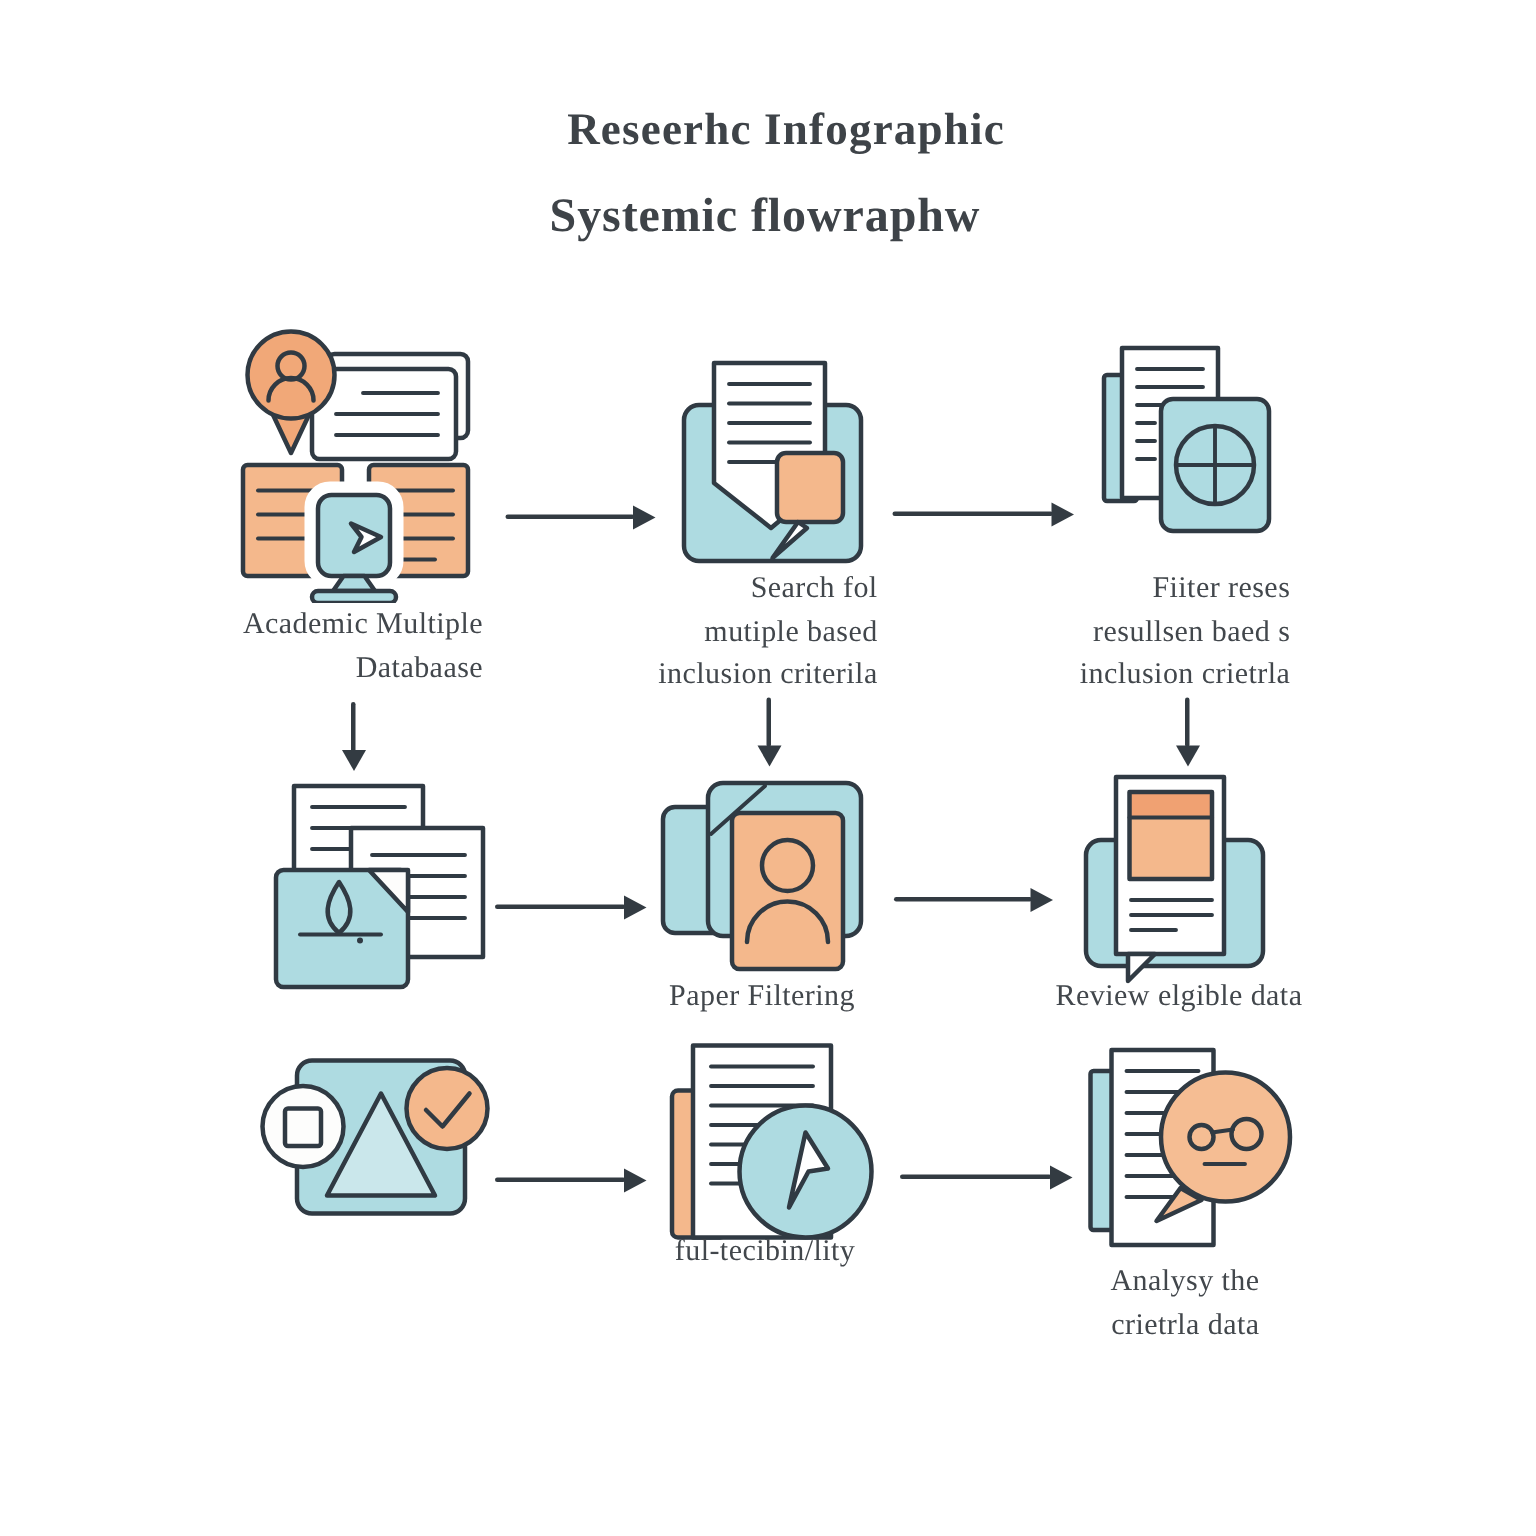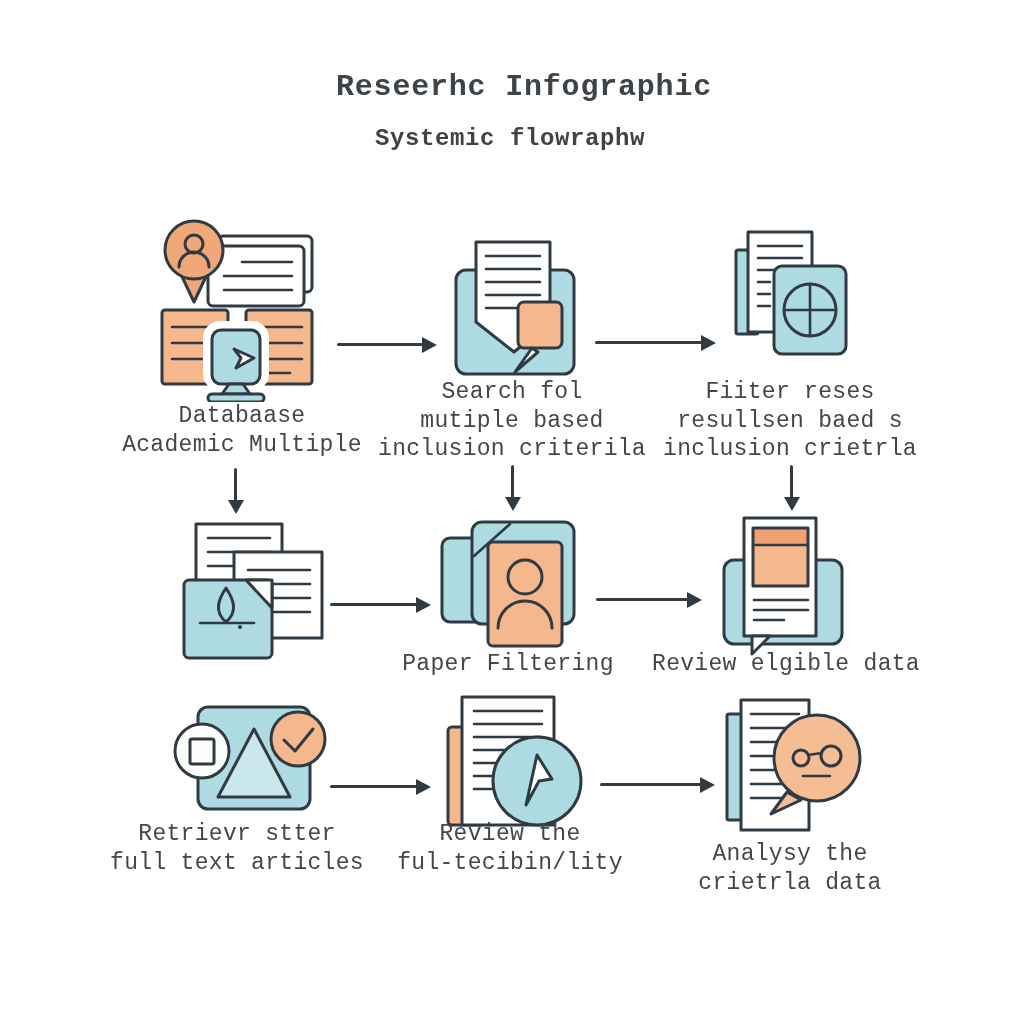--- a/index.html
+++ b/index.html
@@ -1,24 +1,24 @@
 <!DOCTYPE html>
 <html><head>
 <meta charset="utf-8">
 <style>
   html,body{margin:0;padding:0;background:#ffffff;}
   .canvas{
     position:relative;width:1024px;height:1024px;background:#ffffff;overflow:hidden;
-    font-family:Liberation Mono, monospace;
+    font-family:Liberation Serif, serif;
   }
   .title{position:absolute;transform:translateX(-50%);font-size:30px;font-weight:700;
          color:#3e4348;letter-spacing:0.8px;white-space:nowrap;margin:0;}
-  .subtitle{position:absolute;transform:translateX(-50%);font-size:24px;font-weight:700;
+  .subtitle{position:absolute;transform:translateX(-50%);font-size:32px;font-weight:700;
          color:#3e4348;letter-spacing:0.6px;white-space:nowrap;margin:0;}
-  .lbl{position:absolute;transform:translateX(-50%);text-align:center;font-size:23px;
+  .lbl{position:absolute;transform:translateX(-50%);text-align:right;font-size:20px;
        color:#42474c;line-height:28.5px;letter-spacing:0.3px;white-space:nowrap;}
   .lbl span{display:block;}
   .icon{position:absolute;}
   .icon svg{display:block;width:100%;height:100%;}
   
   .s{stroke:#303a43;stroke-width:3;stroke-linejoin:round;stroke-linecap:round;}
   .f-teal{fill:#aedbe1;} .f-orange{fill:#f4b88c;} .f-orange2{fill:#f1a878;}
   .f-paper{fill:#fdfdfc;} .f-white{fill:#ffffff;} .f-none{fill:none;}
   .ln{stroke:#303a43;stroke-width:2.6;stroke-linecap:round;fill:none;}
   
@@ -95,22 +95,22 @@
       <circle class="s f-none" cx="84" cy="82" r="26"></circle>
       <line class="ln" x1="58" y1="82" x2="110" y2="82"></line>
       <line class="ln" x1="84" y1="56" x2="84" y2="108"></line>
     </svg>
   </div>
 
   <div class="h-arrow" style="left:337px;top:343px;width:86px;"></div>
   <div class="h-arrow" style="left:595px;top:341px;width:107px;"></div>
 
   <div class="lbl" style="left:242px;top:402px;">
+    <span>Academic Multiple</span>
     <span>Databaase</span>
-    <span>Academic Multiple</span>
   </div>
   <div class="lbl" style="left:512px;top:378px;">
     <span>Search fol</span>
     <span>mutiple based</span>
     <span>inclusion criterila</span>
   </div>
   <div class="lbl" style="left:790px;top:378px;">
     <span>Fiiter reses</span>
     <span>resullsen baed s</span>
     <span>inclusion crietrla</span>
@@ -218,26 +218,21 @@
       <circle class="s f-none" cx="88" cy="62" r="8" stroke-width="2.6"></circle>
       <circle class="s f-none" cx="118" cy="60" r="10" stroke-width="2.6"></circle>
       <line class="ln" x1="95" y1="59" x2="109" y2="57"></line>
       <line class="ln" x1="90" y1="80" x2="117" y2="80" stroke-width="3"></line>
     </svg>
   </div>
 
   <div class="h-arrow" style="left:330px;top:785px;width:87px;"></div>
   <div class="h-arrow" style="left:600px;top:783px;width:101px;"></div>
 
-  <div class="lbl" style="left:237px;top:820px;">
-    <span>Retrievr stter</span>
-    <span>full text articles</span>
-  </div>
   <div class="lbl" style="left:510px;top:820px;">
-    <span>Review the</span>
     <span>ful-tecibin/lity</span>
   </div>
   <div class="lbl" style="left:790px;top:840px;">
     <span>Analysy the</span>
     <span>crietrla data</span>
   </div>
 
 </div>
 
 </body></html>

